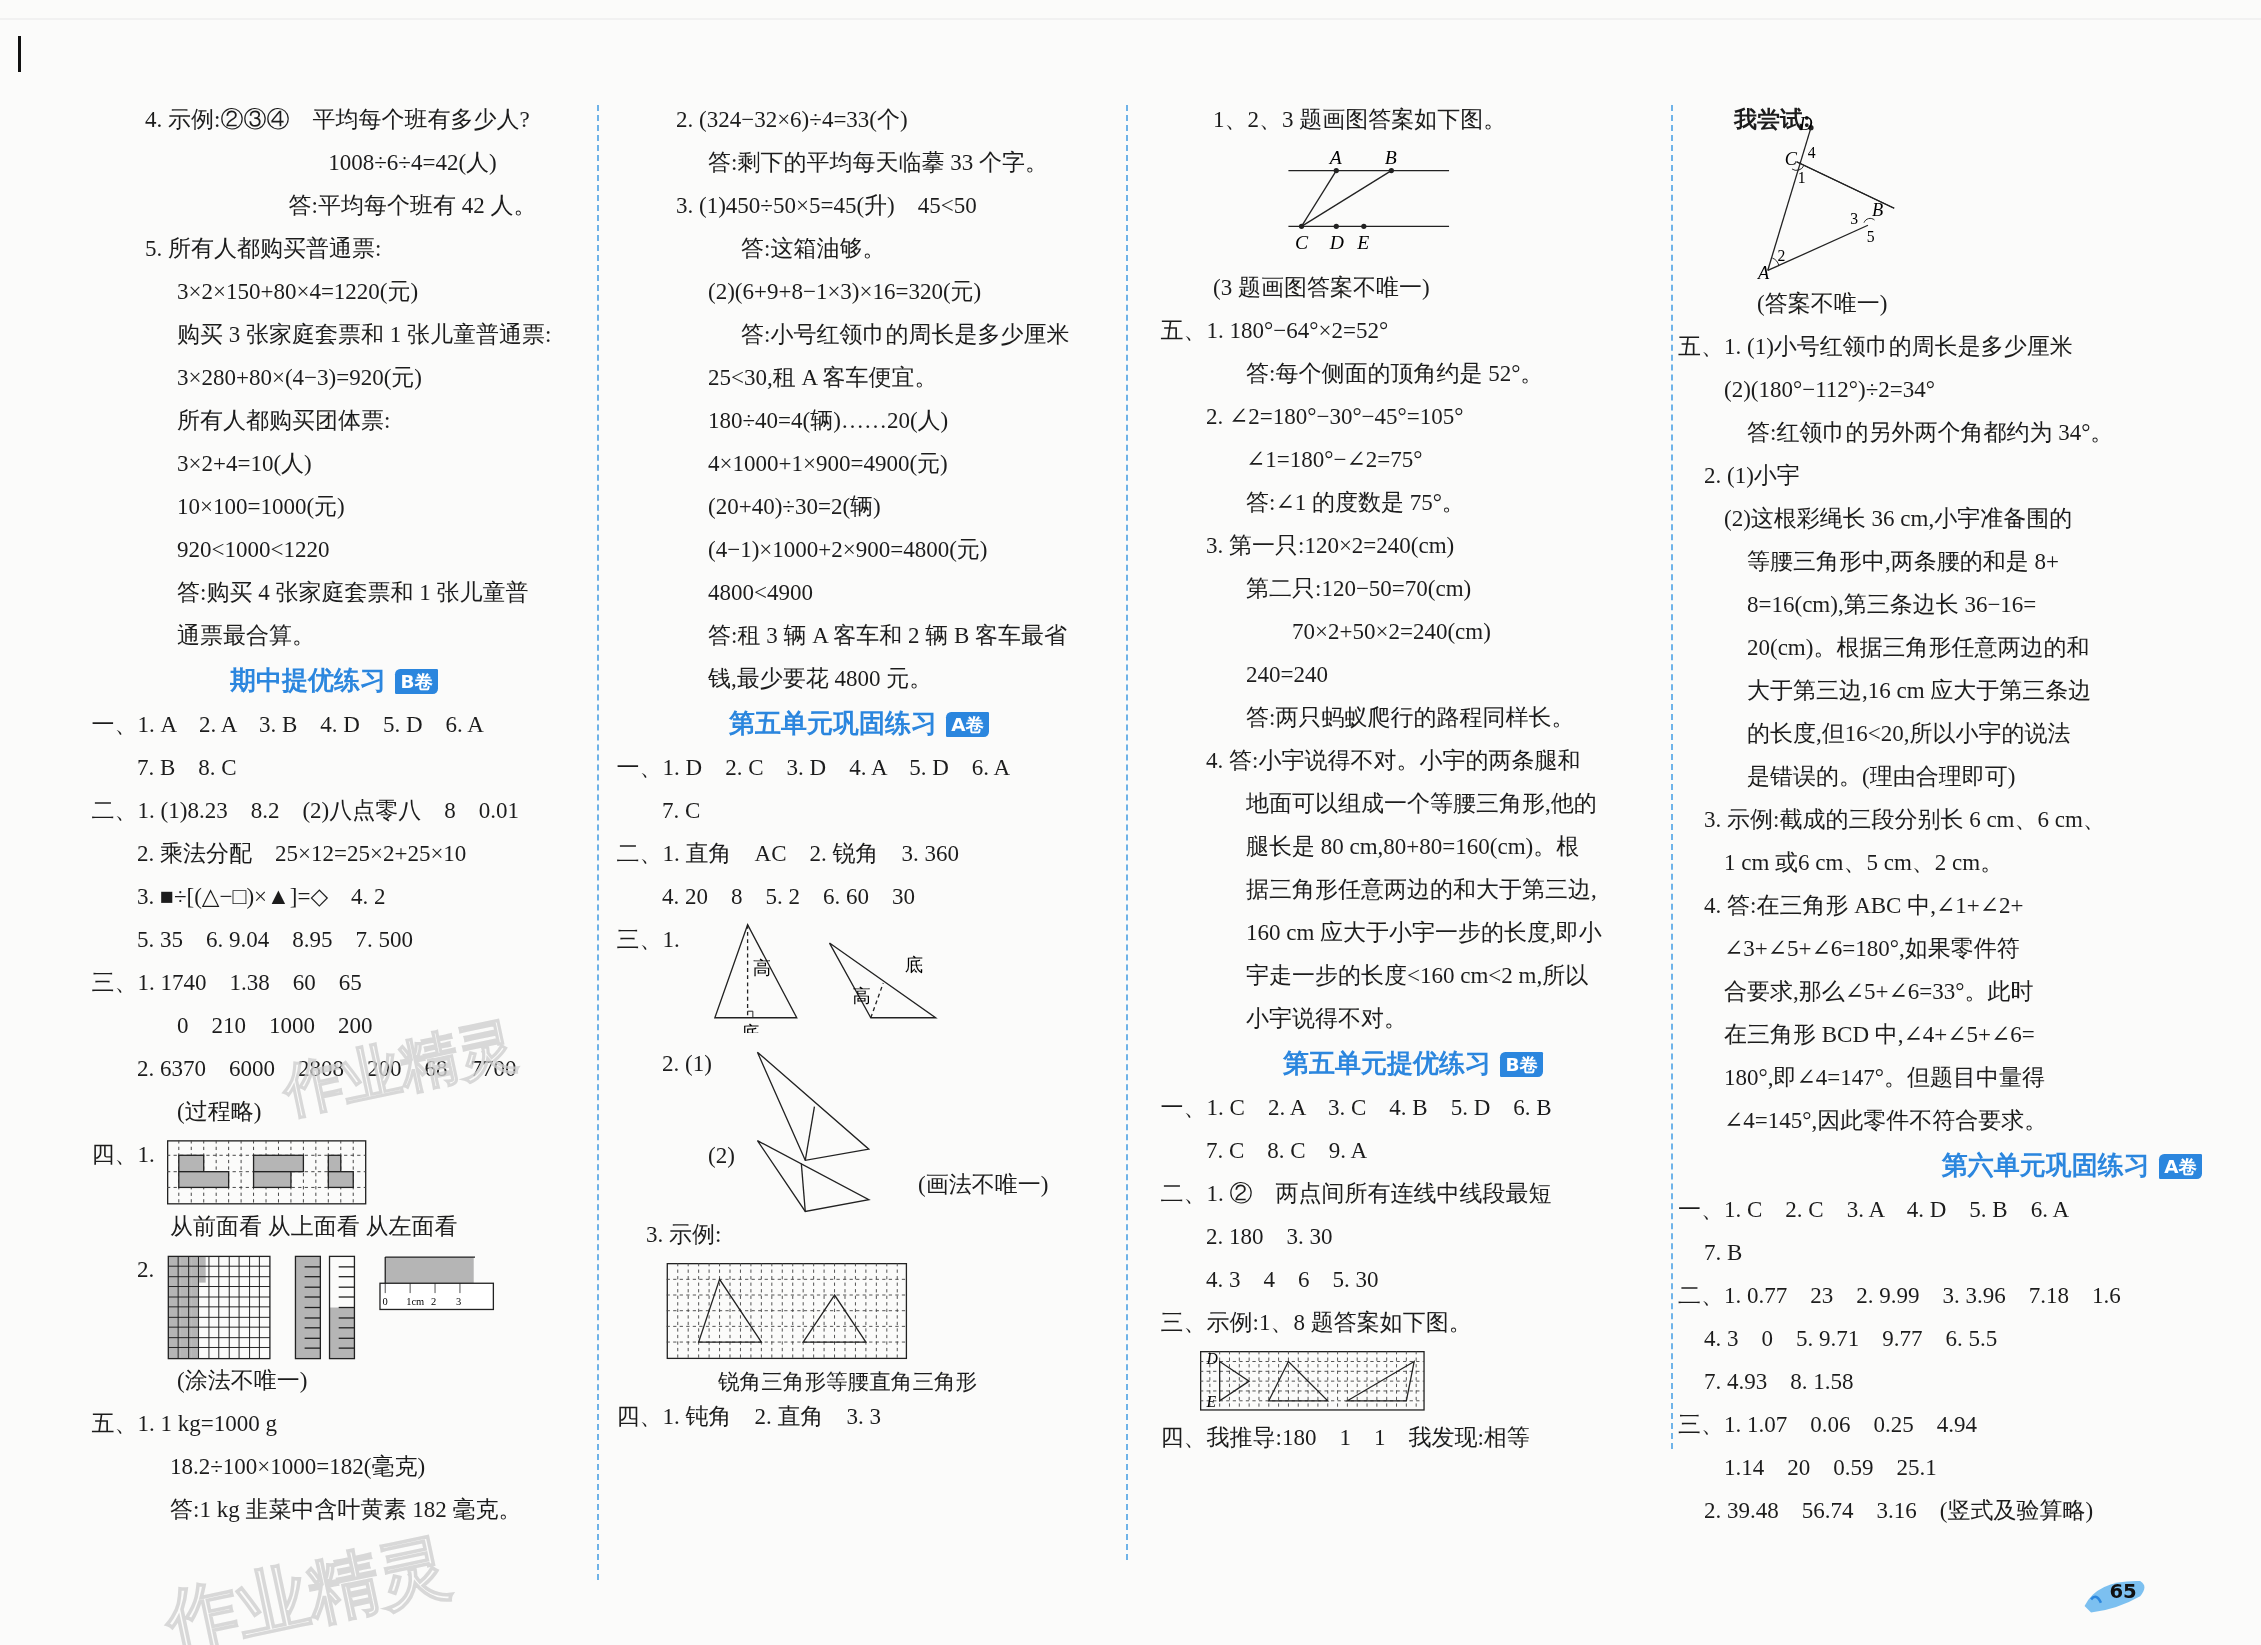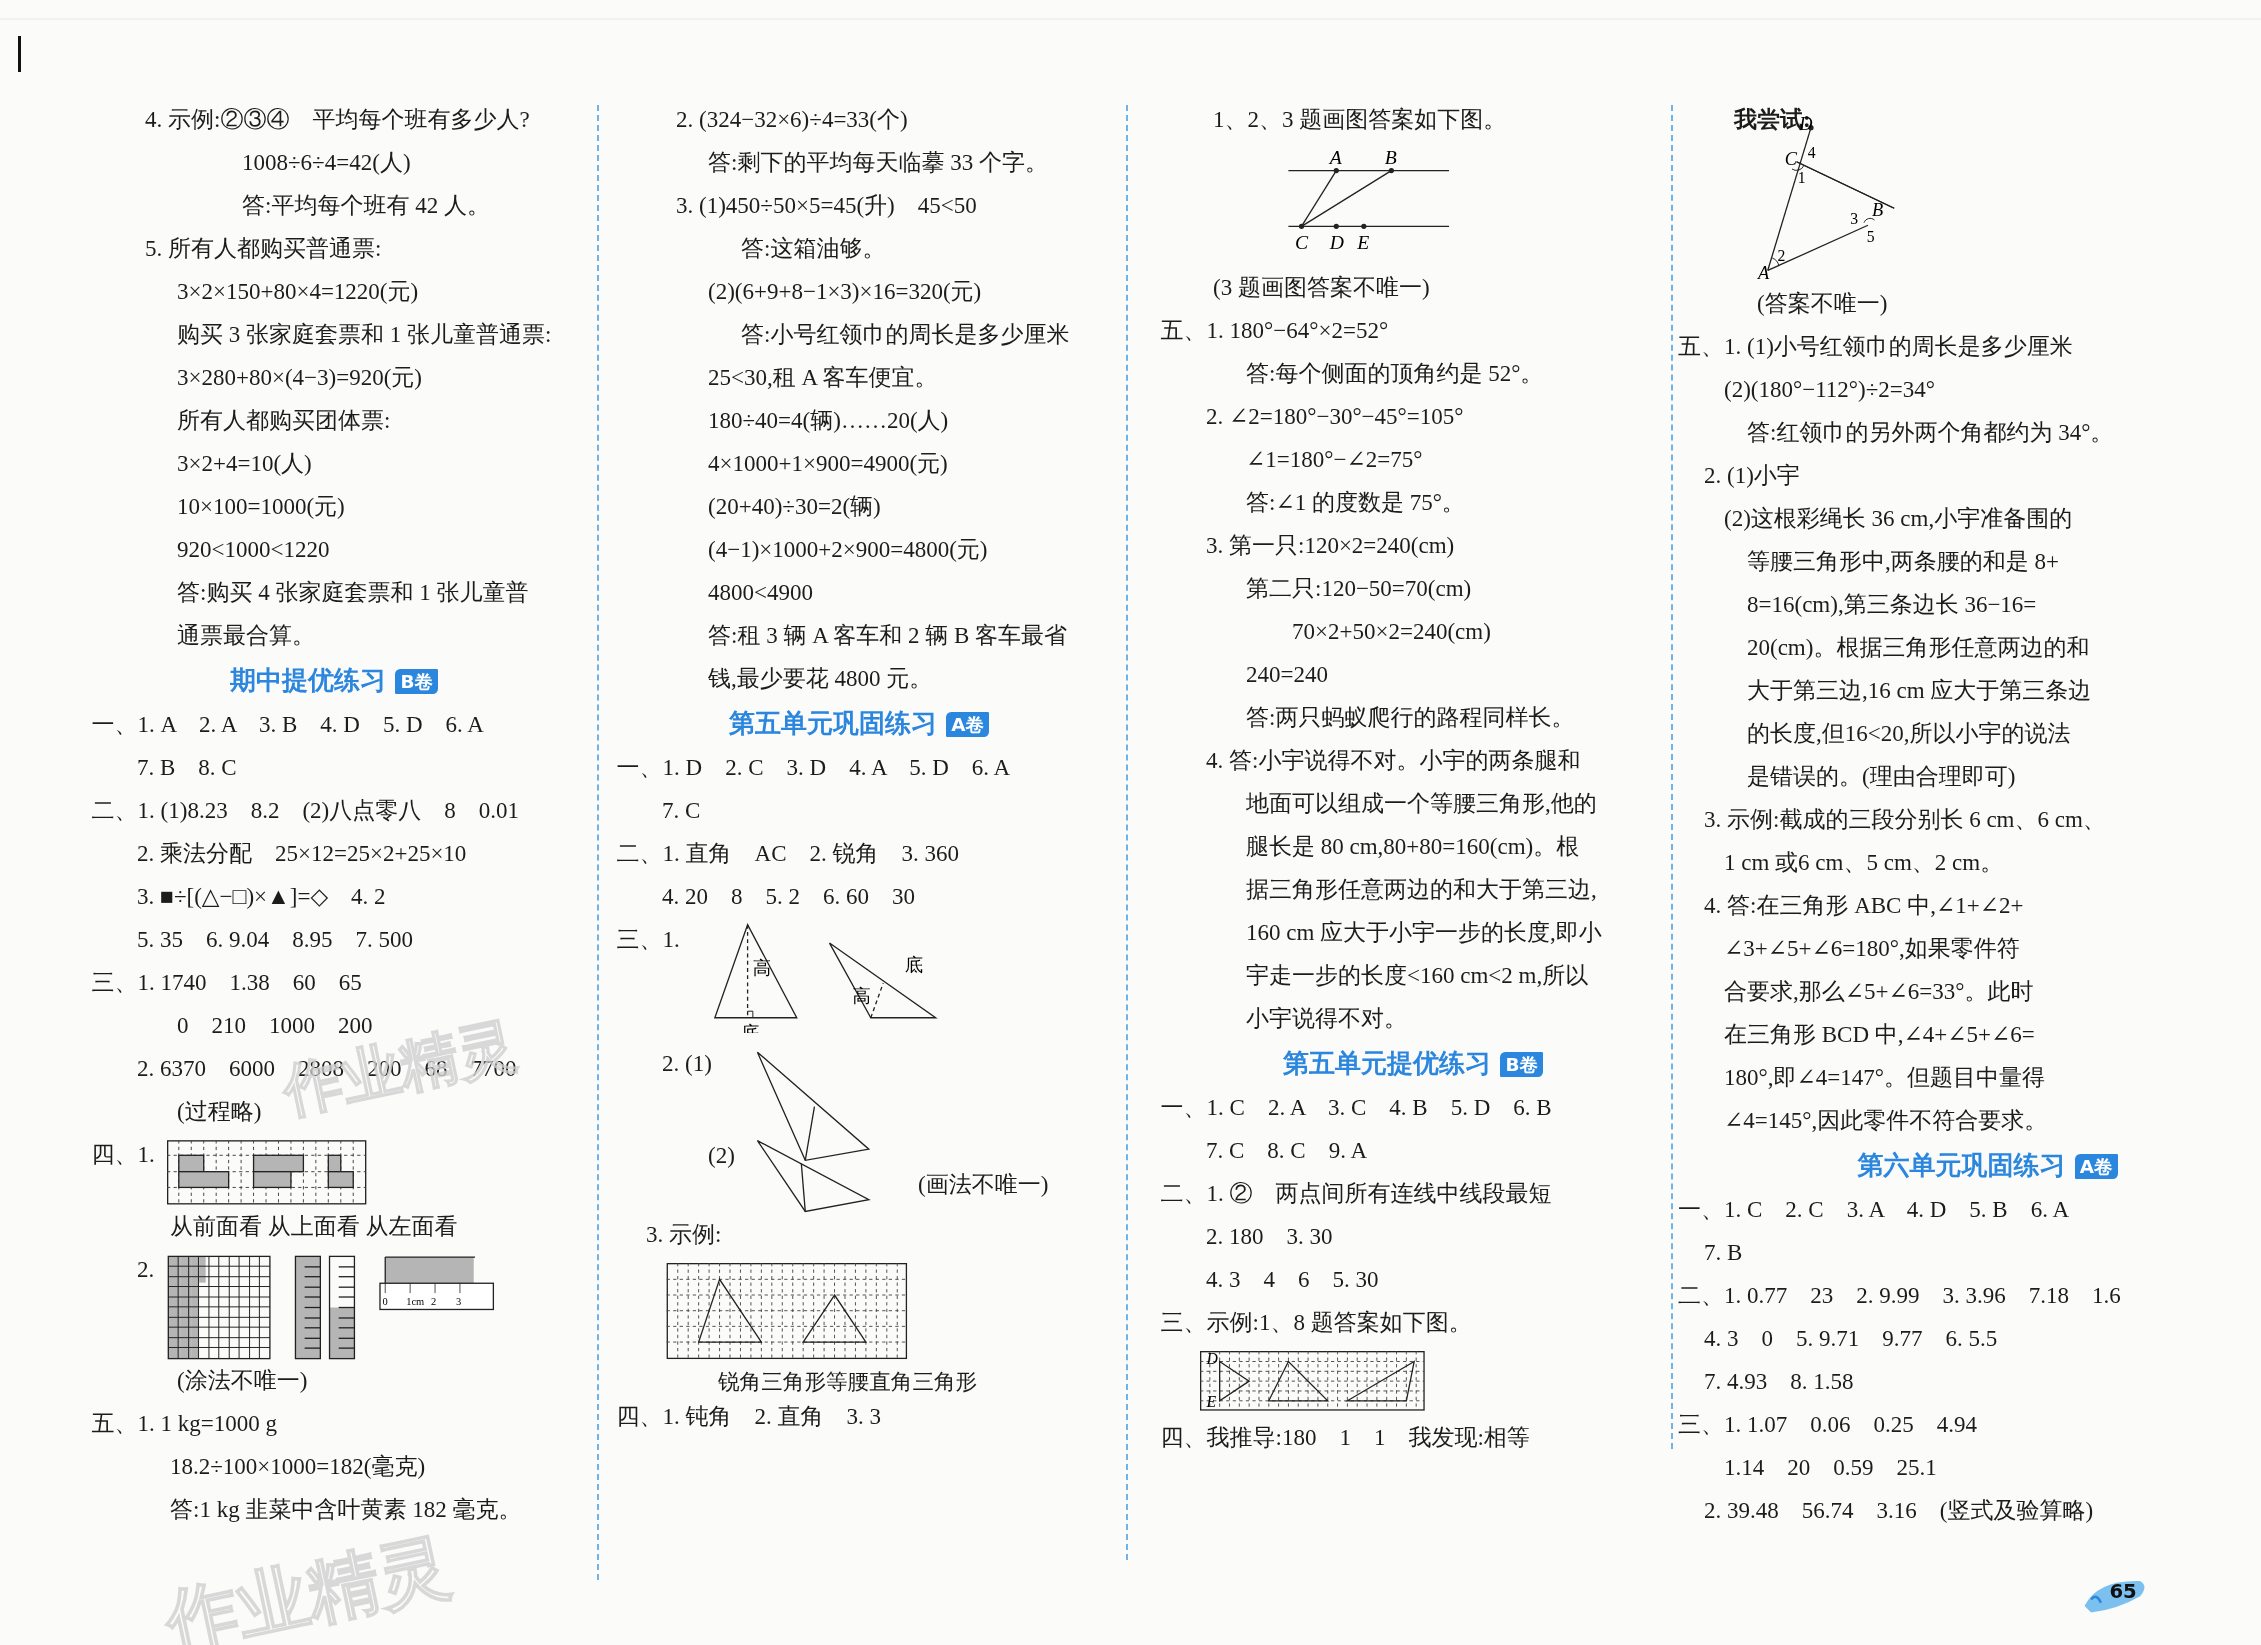--- a/index.html
+++ b/index.html
@@ -10,21 +10,21 @@
   .page-top-border { position:absolute; left:0; top:18.4px; width:2261px; height:1.3px; background:#f1f1f1; }
   .binding-mark { position:absolute; left:18.4px; top:36px; width:2.6px; height:36px; background:#111; }
   .col { position:absolute; top:98px; }
   .col1 { left:85px; width:498px; }
   .col2 { left:610px; width:498px; }
   .col3 { left:1154px; width:518px; }
   .col4 { left:1678px; width:524px; }
   .divider { position:absolute; top:105px; width:0; border-left:2px dashed #6fb3e8; }
   .line { font-size:23px; line-height:43px; white-space:nowrap; }
   .i2 { padding-left:54px; }
-  .i3 { padding-left:125px; }
+  .i3 { padding-left:125px;text-align:center; }
   .section-title {
     text-align:center; font-family:"DejaVu Sans",sans-serif; font-weight:bold; color:#2b86de;
     font-size:26px; line-height:46px; white-space:nowrap;
   }
   .badge {
     display:inline-block; background:#2b86de; color:#fff; font-size:18.4px; line-height:25px;
     padding:0 5.2px; border-radius:5.2px 1.3px 5.2px 1.3px; margin-left:9.2px; vertical-align:middle;
   }
   .figure { position:relative; }
   svg { display:block; }
@@ -401,21 +401,21 @@
   <div class="line" style="padding-left:69px">是错误的。(理由合理即可)</div>
   <div class="line" style="padding-left:26px">3. 示例:截成的三段分别长 6 cm、6 cm、</div>
   <div class="line" style="padding-left:46px">1 cm 或6 cm、5 cm、2 cm。</div>
   <div class="line" style="padding-left:26px">4. 答:在三角形 ABC 中,∠1+∠2+</div>
   <div class="line" style="padding-left:46px">∠3+∠5+∠6=180°,如果零件符</div>
   <div class="line" style="padding-left:46px">合要求,那么∠5+∠6=33°。此时</div>
   <div class="line" style="padding-left:46px">在三角形 BCD 中,∠4+∠5+∠6=</div>
   <div class="line" style="padding-left:46px">180°,即∠4=147°。但题目中量得</div>
   <div class="line" style="padding-left:46px">∠4=145°,因此零件不符合要求。</div>
 
-  <div class="section-title" style="text-align:center;padding-left:95px">
+  <div class="section-title" style="text-align:right;padding-left:95px">
     <span>第六单元巩固练习</span><span class="badge">A卷</span>
   </div>
   <div class="line" style="padding-left:0">一、1. C　2. C　3. A　4. D　5. B　6. A</div>
   <div class="line" style="padding-left:26px">7. B</div>
   <div class="line" style="padding-left:0">二、1. 0.77　23　2. 9.99　3. 3.96　7.18　1.6</div>
   <div class="line" style="padding-left:26px">4. 3　0　5. 9.71　9.77　6. 5.5</div>
   <div class="line" style="padding-left:26px">7. 4.93　8. 1.58</div>
   <div class="line" style="padding-left:0">三、1. 1.07　0.06　0.25　4.94</div>
   <div class="line" style="padding-left:46px">1.14　20　0.59　25.1</div>
   <div class="line" style="padding-left:26px">2. 39.48　56.74　3.16　(竖式及验算略)</div>

